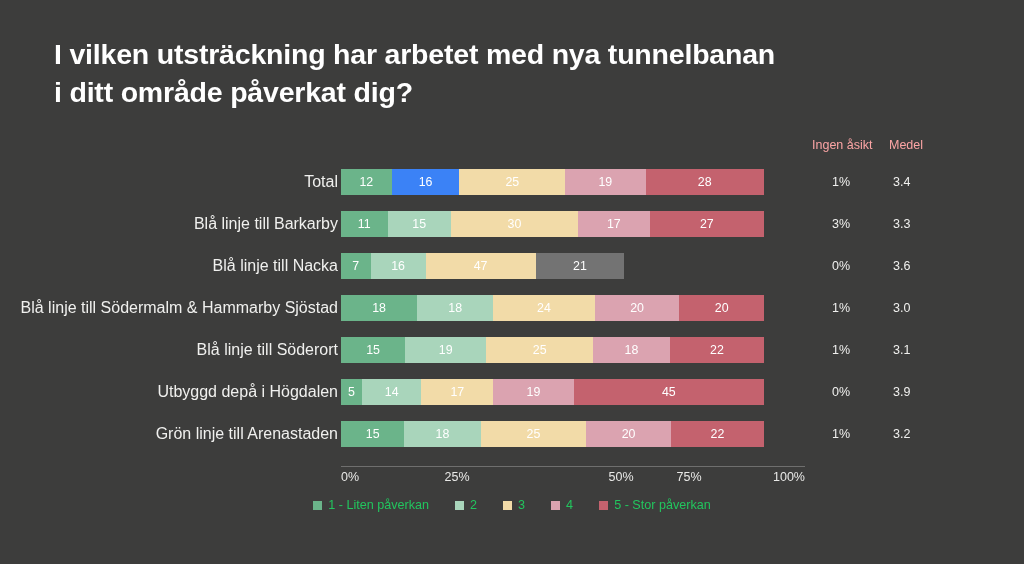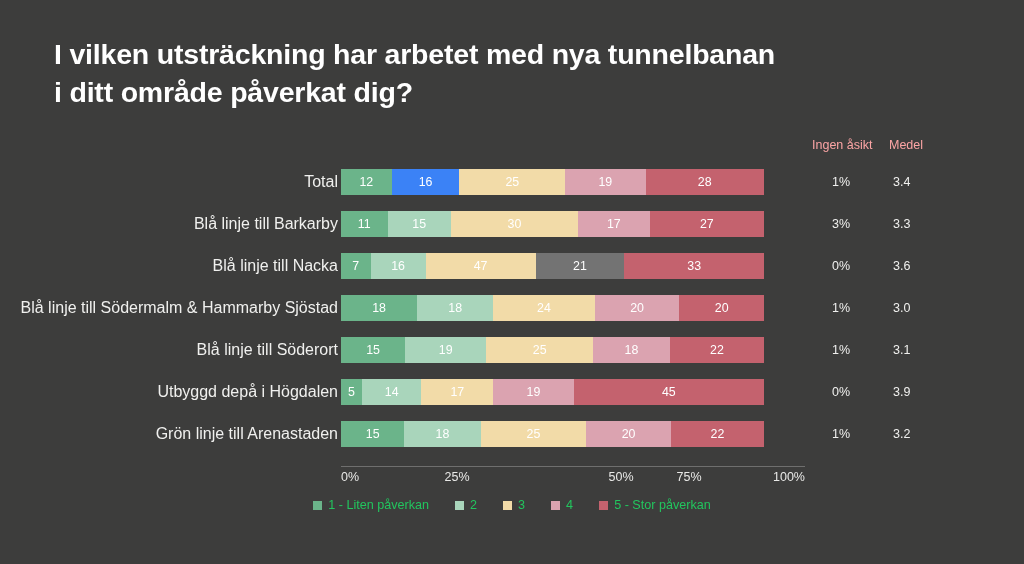--- a/index.html
+++ b/index.html
@@ -191,21 +191,20 @@
         <div class="opinion-val">3%</div>
         <div class="mean-val">3.3</div>
       </div>
       <div class="row" style="top: 84px;">
         <div class="row-label">Blå linje till Nacka</div>
         <div class="bar">
           <div class="seg" style="background: rgb(107, 180, 138); width: 7%;">7</div>
           <div class="seg" style="background: rgb(169, 213, 187); width: 13%;">16</div>
           <div class="seg" style="background: rgb(242, 219, 168); width: 26%;">47</div>
           <div class="seg" style="background: #737373; width: 21%;">21</div>
-          <div class="seg" style="background: rgb(196, 98, 110); width: 33%;">33</div>
         </div>
         <div class="opinion-val">0%</div>
         <div class="mean-val">3.6</div>
       </div>
       <div class="row" style="top: 126px;">
         <div class="row-label">Blå linje till Södermalm &amp; Hammarby Sjöstad</div>
         <div class="bar">
           <div class="seg" style="background: rgb(107, 180, 138); width: 18%;">18</div>
           <div class="seg" style="background: rgb(169, 213, 187); width: 18%;">18</div>
           <div class="seg" style="background: rgb(242, 219, 168); width: 24%;">24</div>

